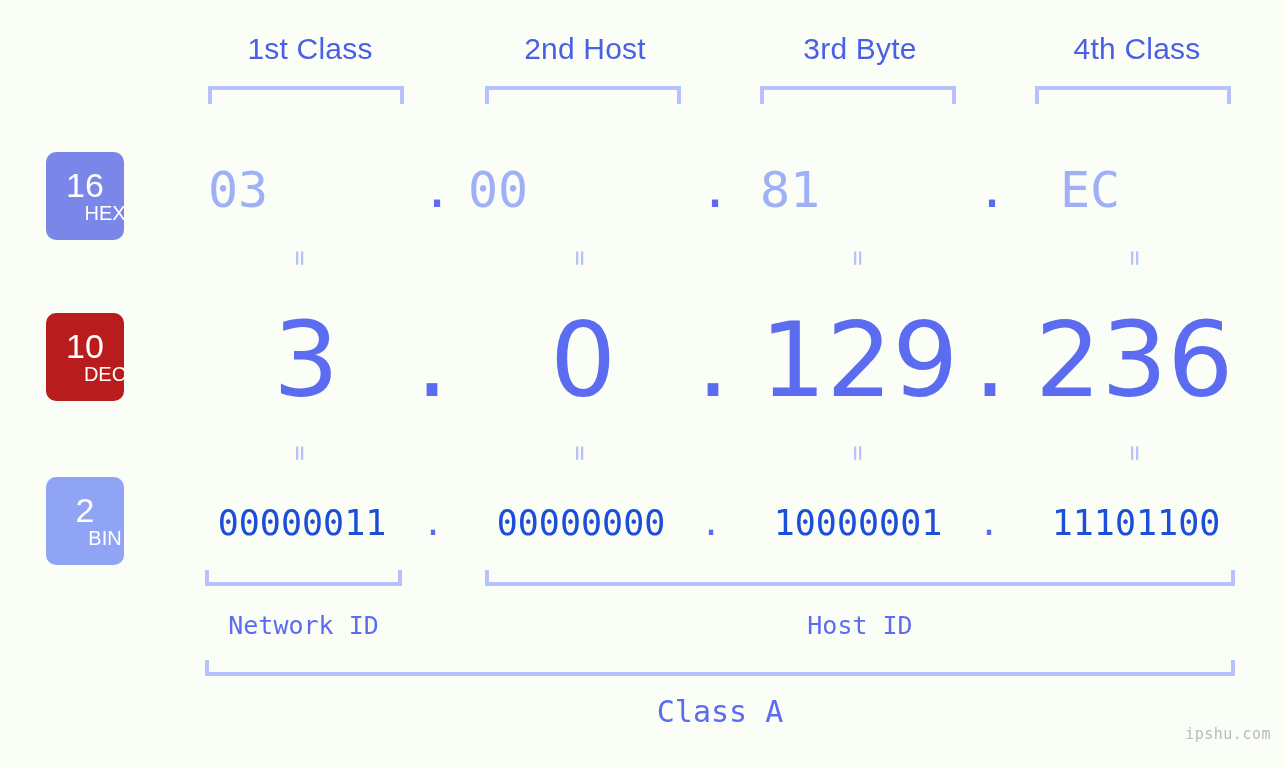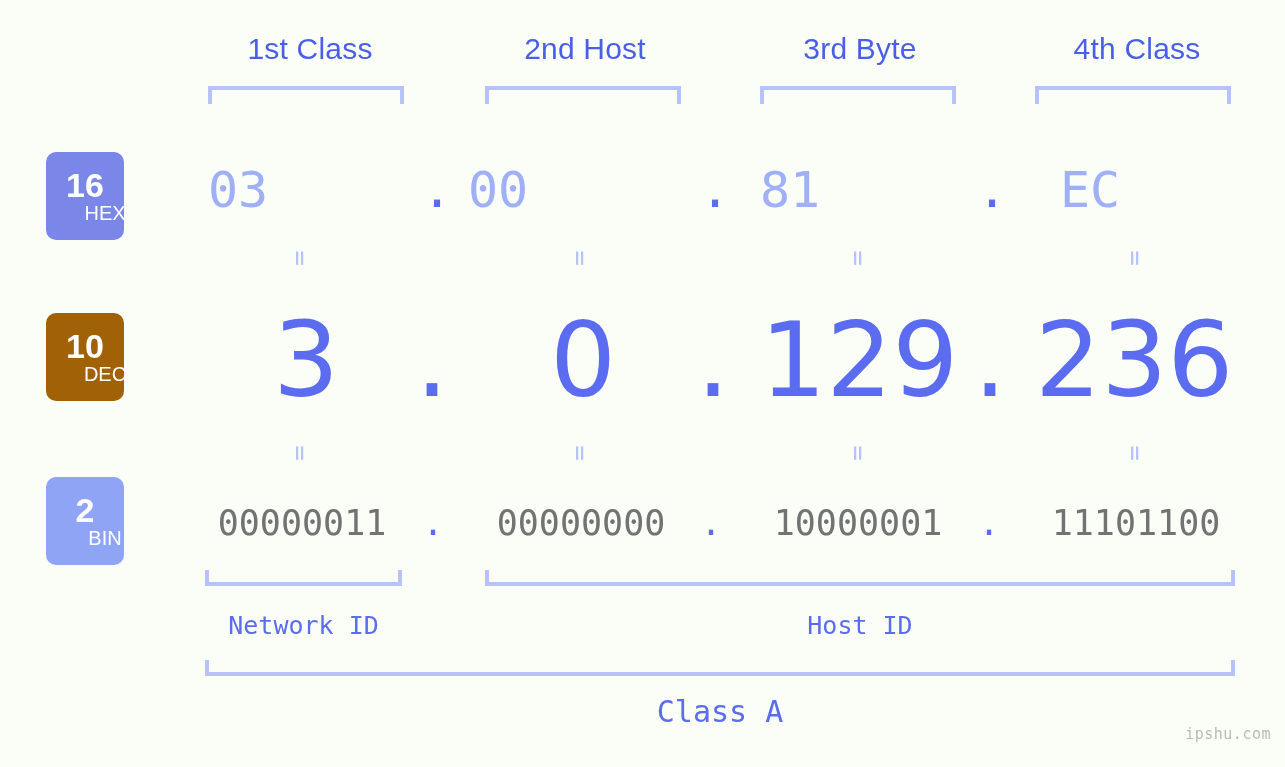--- a/index.html
+++ b/index.html
@@ -49,30 +49,30 @@
     text-align: center;
     display: flex;
     flex-direction: column;
     align-items: center;
     justify-content: center;
     font-family: "Liberation Sans", sans-serif;
   }
   .badge .num {
     font-size: 34px;
     line-height: 34px;
-    font-weight: 700;
+    font-weight: 400;
   }
   .badge .kind {
     font-size: 20px;
     line-height: 22px;
     font-weight: 400;
     margin-left: 40px;
   }
   #badge-hex { top: 152px; height: 88px; background: #7b87e8; }
-  #badge-dec { top: 313px; height: 88px; background: #a16207; }
+  #badge-dec { top: 313px; height: 88px; background: #b91c1c; }
   #badge-bin { top: 477px; height: 88px; background: #8fa4f5; }
 
   
   .hex-row {
     position: absolute;
     top: 150px;
     left: 150px;
     width: 1135px;
     height: 80px;
   }
@@ -151,21 +151,21 @@
     left: 150px;
     width: 1135px;
     height: 62px;
   }
   .bin-cell {
     position: absolute;
     top: 0;
     font-family: "DejaVu Sans Mono", monospace;
     font-size: 35px;
     line-height: 62px;
-    color: #737373;
+    color: #1d4ed8;
     text-align: center;
     white-space: nowrap;
   }
   .bin-dot {
     position: absolute;
     top: 0;
     font-family: "DejaVu Sans Mono", monospace;
     font-size: 35px;
     line-height: 62px;
     color: #5b6cf0;

